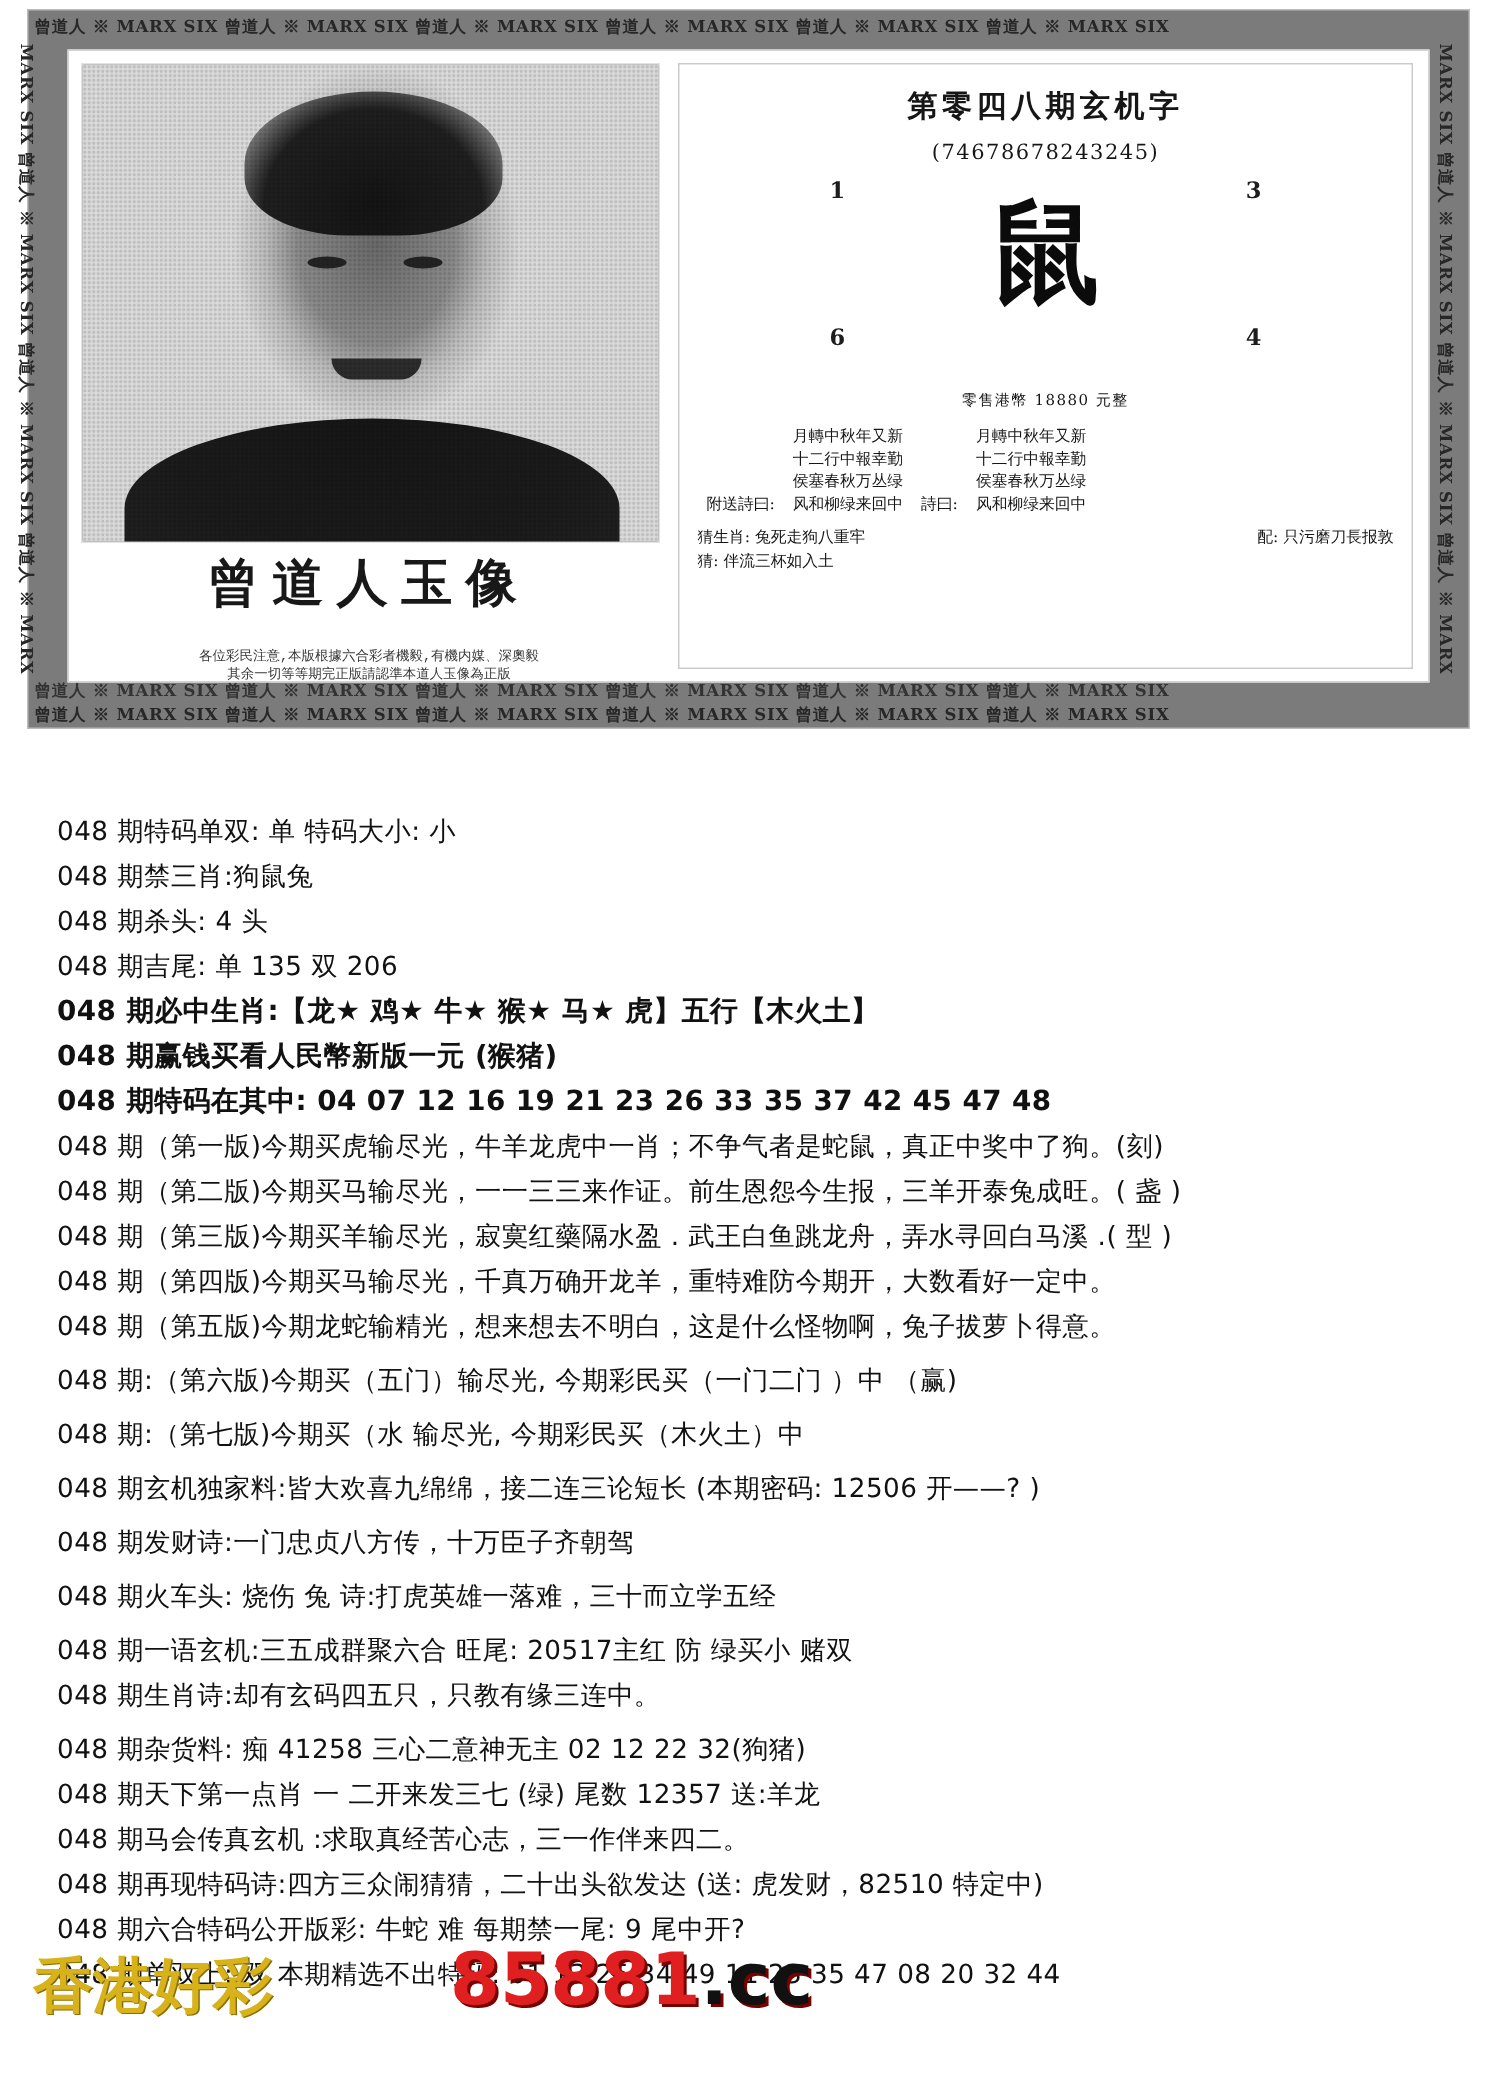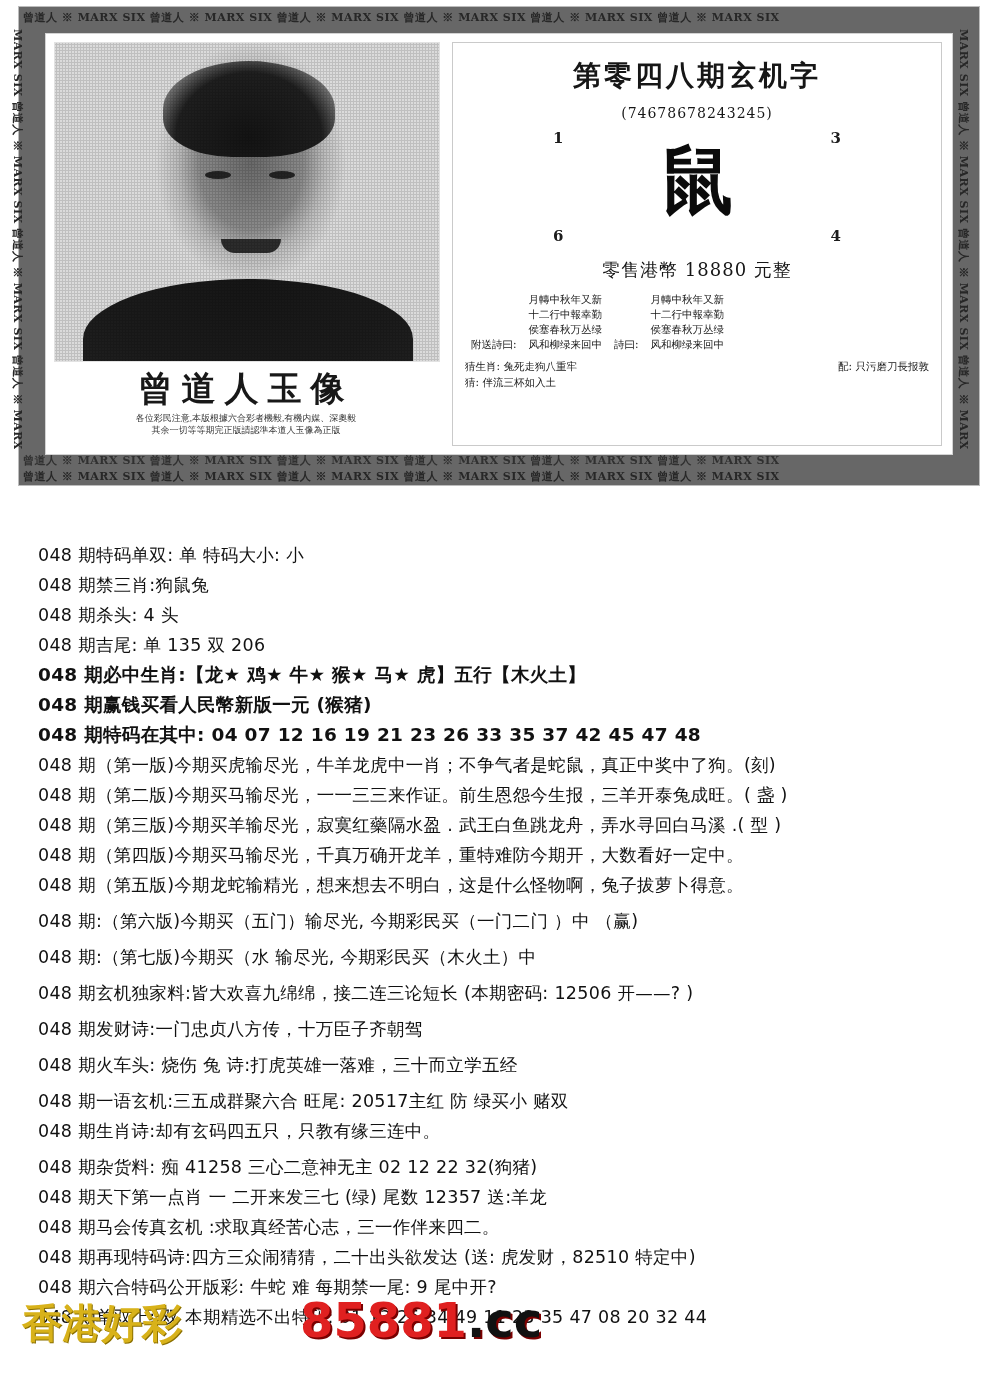--- a/index.html
+++ b/index.html
@@ -15,21 +15,21 @@
     overflow: hidden;
   }
 
   
   #poster {
     position: absolute;
     left: 18px;
     top: 6px;
     width: 962px;
     height: 480px;
-    background: #ef4444;
+    background: #3b82f6;
     border: 1px solid #b9b9b7;
     box-sizing: border-box;
     filter: grayscale(1) contrast(1.05);
   }
   .marquee {
     position: absolute;
     font-family: "DejaVu Serif", "Liberation Serif", serif;
     font-size: 11px;
     font-weight: bold;
     color: #2b2b2b;
@@ -118,43 +118,43 @@
     font-size: 34px;
     font-weight: bold;
     letter-spacing: 9px;
     color: #1d1d1d;
     text-align: center;
     width: 384px;
     margin-top: 4px;
   }
   #photo-note {
     width: 384px;
-    margin-top: 0;
+    margin-top: 20px;
     font-size: 9px;
     line-height: 12px;
     color: #3a3a3a;
     text-align: center;
-    font-family: Liberation Serif, serif;
+    font-family: Liberation Mono, monospace;
   }
 
   
   #info-block {
     flex: 1;
     position: relative;
     margin: 8px 10px 8px 6px;
     border: 1px solid #c8c6c3;
     background: #fcfcfb;
     font-family: "DejaVu Serif", "Liberation Serif", serif;
     color: #1b1b1b;
     padding: 10px 12px;
     box-sizing: border-box;
   }
   #info-title {
     text-align: center;
-    font-size: 28px;
+    font-size: 20px;
     font-weight: bold;
     letter-spacing: 3px;
     margin: 4px 0 10px 0;
   }
   .info-row { font-size: 13px; line-height: 20px; letter-spacing: 1px; }
   #info-lines { padding-left: 14px; position: relative; }
   #badge-period {
     position: absolute; right: 14px; top: 44px;
     font-size: 13px; letter-spacing: 1px;
   }
@@ -179,21 +179,21 @@
     position: absolute;
     font-size: 15px;
     font-weight: bold;
     color: #222;
   }
   .corner-num.tl { left: 58px; top: 2px; }
   .corner-num.tr { right: 58px; top: 2px; }
   .corner-num.bl { left: 58px; bottom: 2px; }
   .corner-num.br { right: 58px; bottom: 2px; }
   #price {
-    text-align: center; font-size: 18px; letter-spacing: 1px; margin-top: 11px;
+    text-align: center; font-size: 10px; letter-spacing: 1px; margin-top: 24px;
   }
   #poem-area {
     display: flex; margin-top: 10px; font-size: 10.5px; line-height: 15px; align-items: flex-end;
   }
   .poem-col { padding: 0 6px; }
   .poem-col.label { white-space: nowrap; padding-top: 0; }
   .poem-lines div { white-space: nowrap; }
   #guess-area { margin-top: 6px; font-size: 10.5px; line-height: 16px; }
 
   

